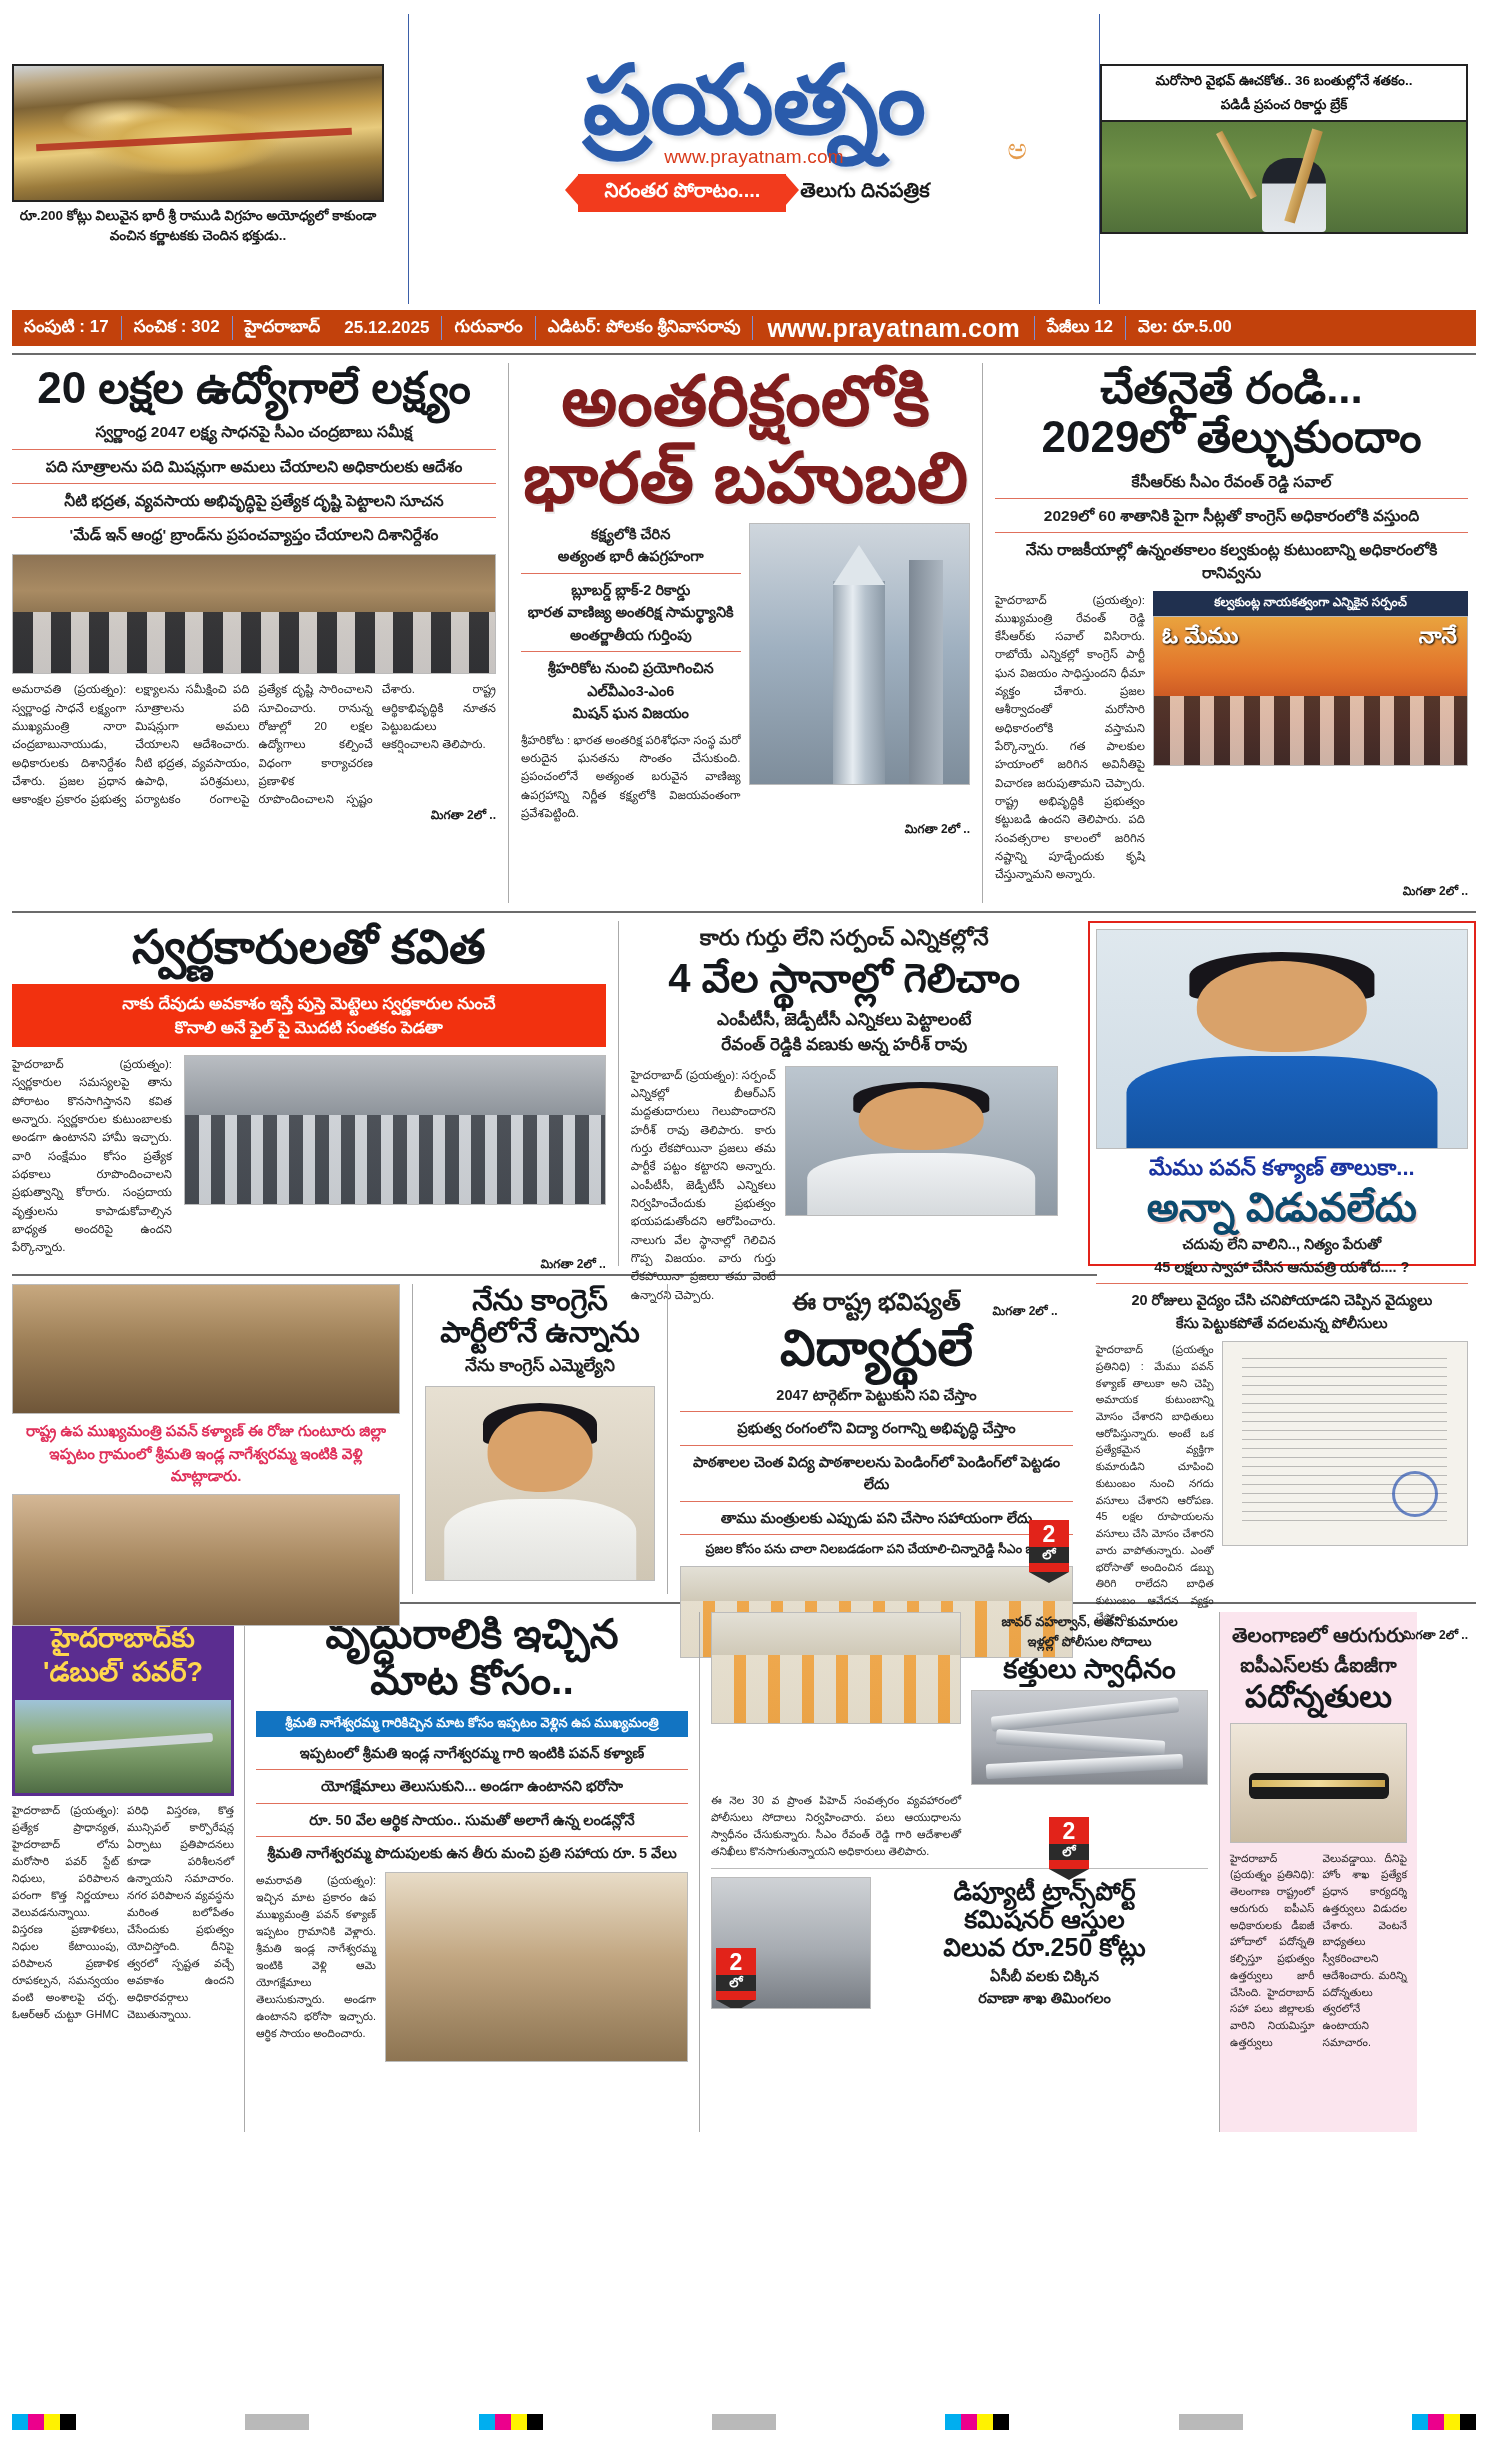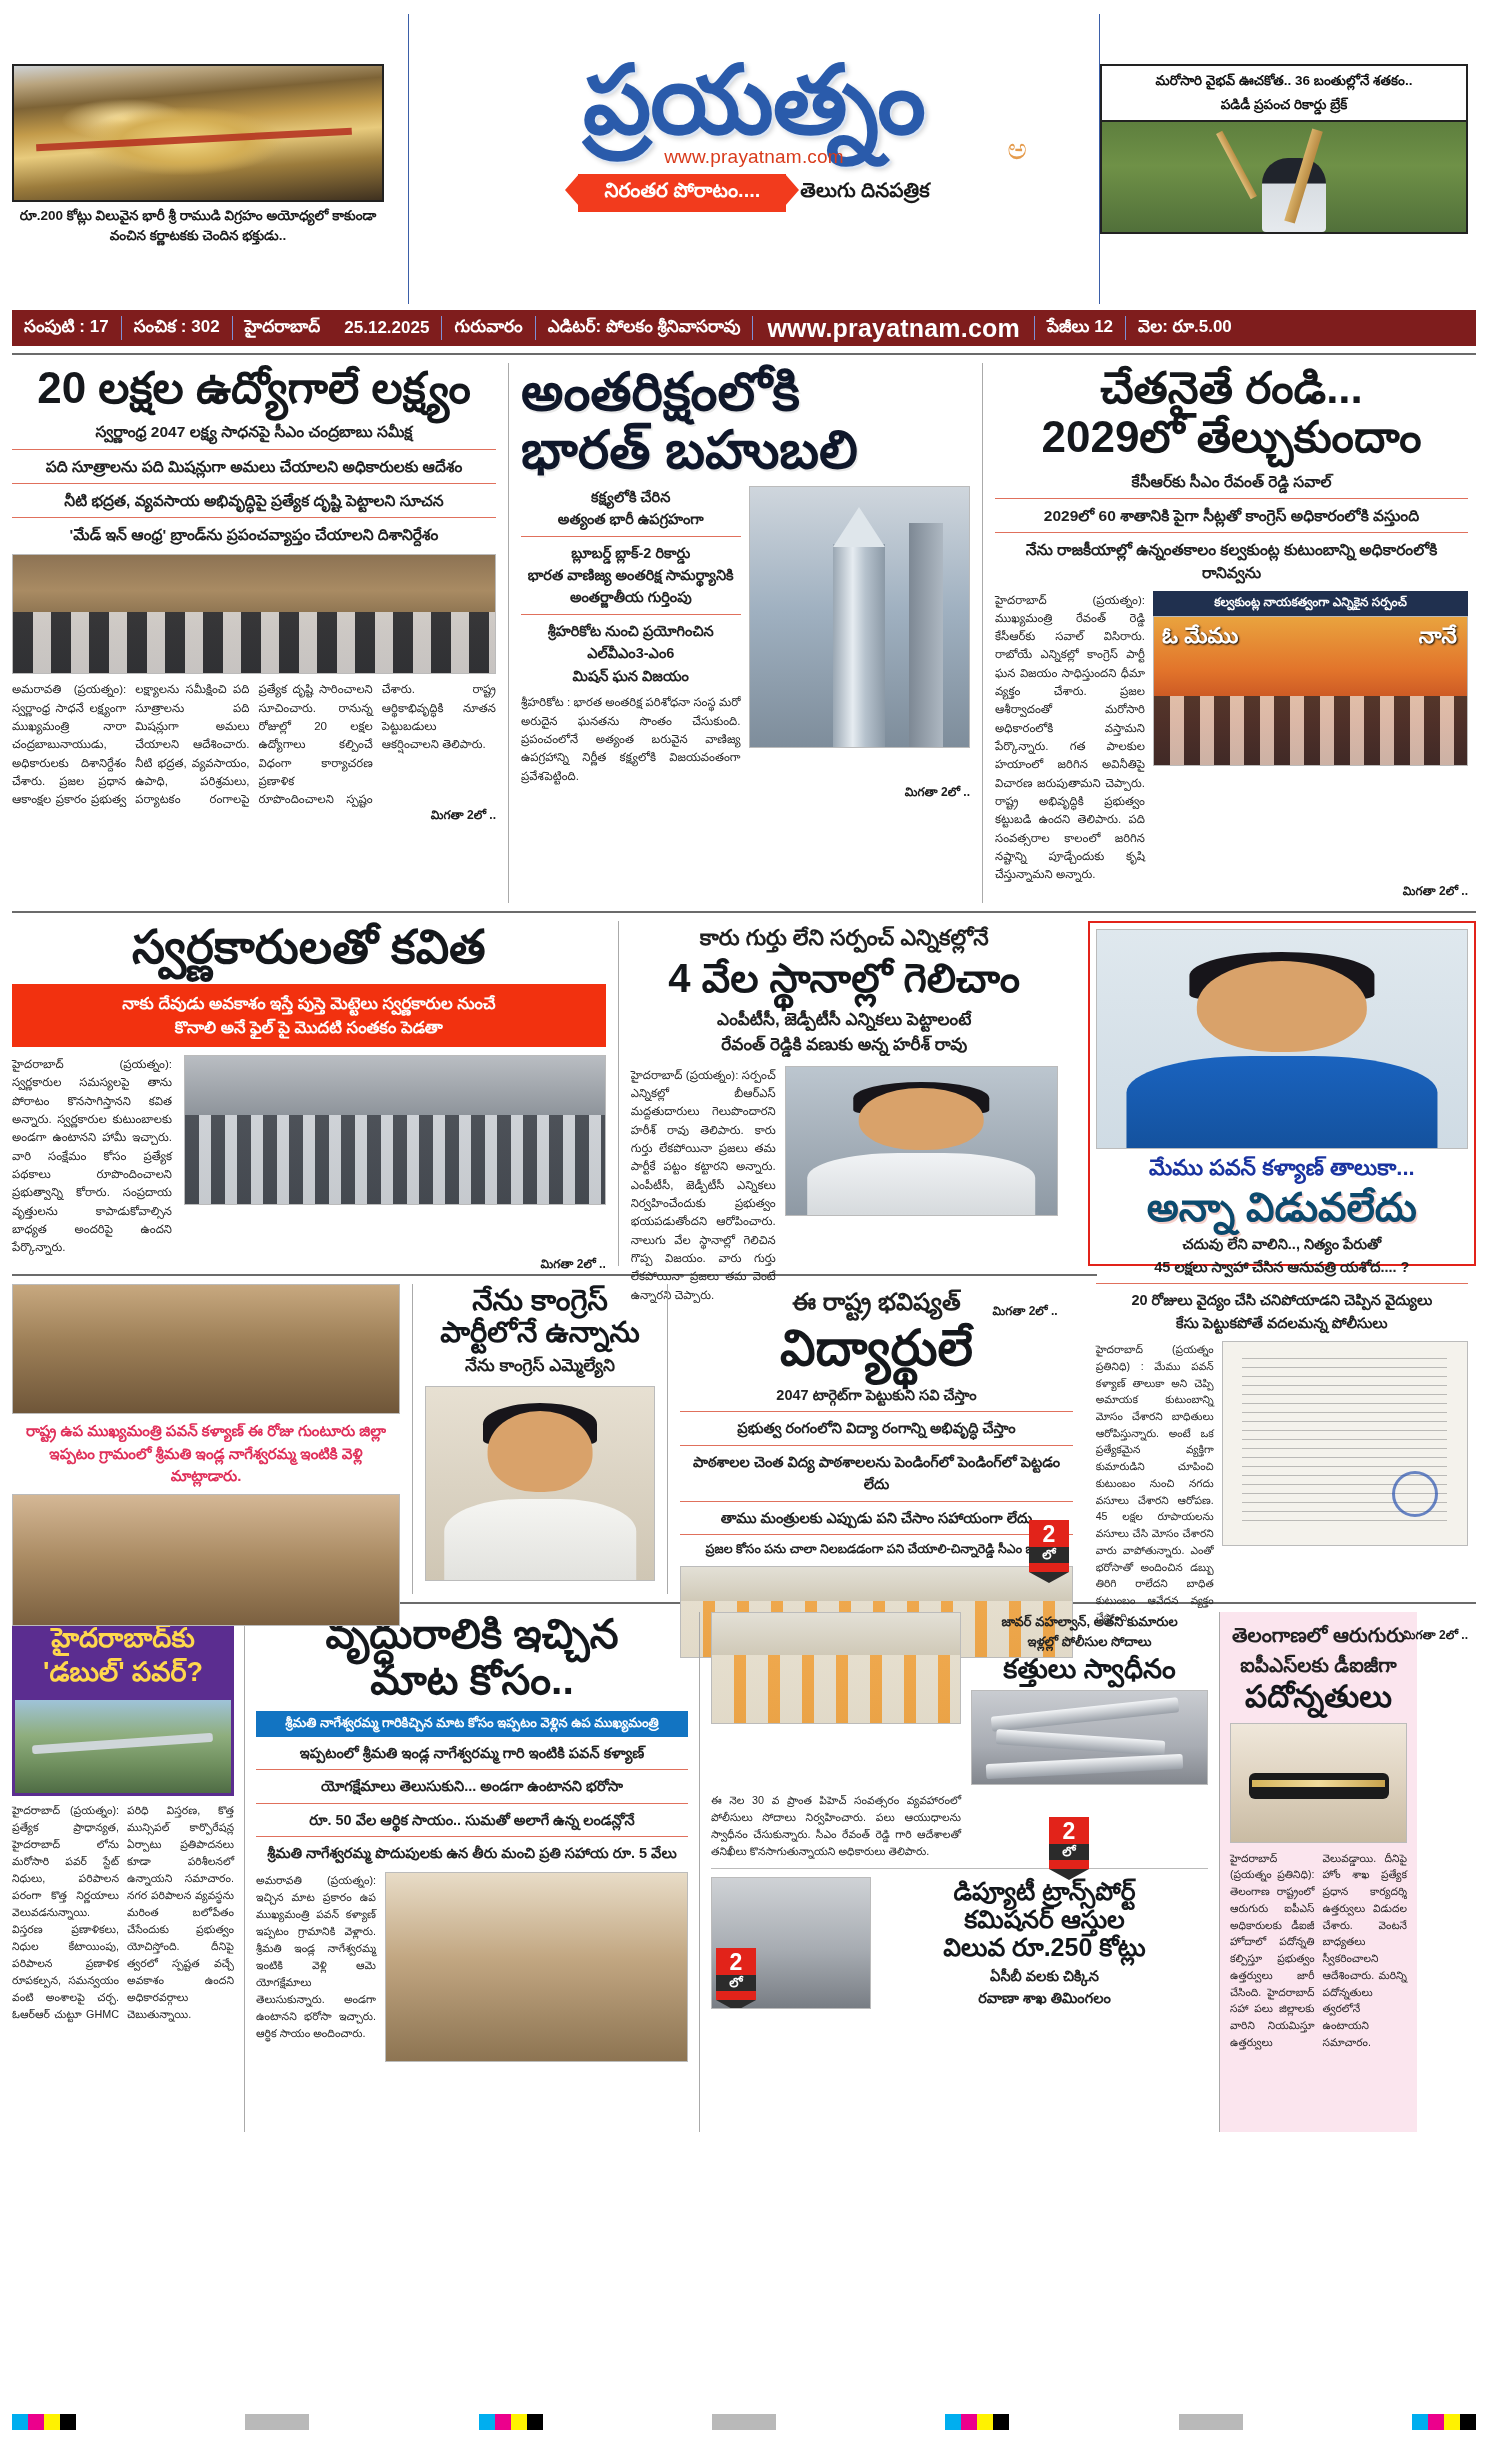--- a/index.html
+++ b/index.html
@@ -60,33 +60,33 @@
     background: linear-gradient(180deg,#5e7f3e 0%,#6f9147 40%,#51703a 100%); position:relative; overflow:hidden;}
   .cricket-player { position:absolute; left:44%; bottom:0; width:64px; height:74px;
      background:linear-gradient(180deg,#20242c 0%,#20242c 34%,#d8dde2 35%,#e6eaee 100%); border-radius:26px 26px 4px 4px;}
   .bat { position:absolute; left:50%; bottom:10px; width:11px; height:96px; background:linear-gradient(90deg,#d9b169,#b88a43);
      transform: rotate(17deg); transform-origin: bottom center;}
   .bat2 { position:absolute; left:36%; bottom:30px; width:7px; height:74px; background:linear-gradient(90deg,#e0bb78,#bb8f45);
      transform: rotate(-28deg);}
 
   
   .infobar {
-    margin-top: 6px; background:#7f1d1d; color:#fff; height: 36px;
+    margin-top: 6px; background:#c2410c; color:#fff; height: 36px;
     display:flex; align-items:center; font-size: 17px; font-weight:700;
   }
   .infobar .cell { padding: 0 12px; border-right: 1px solid #7e90d6; white-space:nowrap; display:flex; align-items:center; height:24px;}
   .infobar .cell:last-child { border-right: none; }
   .infobar .site { font-size: 25px; font-weight: 700; letter-spacing: .2px; padding: 0 14px;}
 
   
   .rule { border-top: 2px solid #6b6b6b; margin: 8px 0; }
   .hl-red { border-top: 1.6px solid #e0705c; margin: 5px 0; }
   .col-sep { border-left: 1px solid #aaa; }
   h1.big { font-size: 44px; font-weight: 700; line-height: 1.12; text-align:center; color:#15181c;}
-  h1.huge { font-size: 53px; font-weight: 700; line-height: 1.1; color:#0f172a;
+  h1.huge { font-size: 70px; font-weight: 700; line-height: 1.1; text-align:center; color:#7f1d1d;
       text-shadow: 1.5px 1.5px 0 #e9e9e9; }
   .sub { font-size: 15.5px; text-align:center; line-height:1.5; font-weight:700; color:#222;}
   .sub2 { font-size: 14.5px; text-align:center; line-height:1.55; font-weight:700; color:#222;}
   .body-txt { font-size: 11.6px; line-height: 1.58; text-align: justify; color:#222; }
   .readmore { font-size: 12px; font-weight:700; color:#1b1b1b; text-align:right; }
 
   
   .ph { position: relative; overflow: hidden; border:1px solid #bbb; background:#d8d8d8;}
   .ph.meeting { background: linear-gradient(180deg,#8d7354 0%,#a98b63 30%,#7e6747 62%,#5d4c35 100%); }
   .ph.meeting:after{content:"";position:absolute;left:0;right:0;bottom:0;height:52%;

